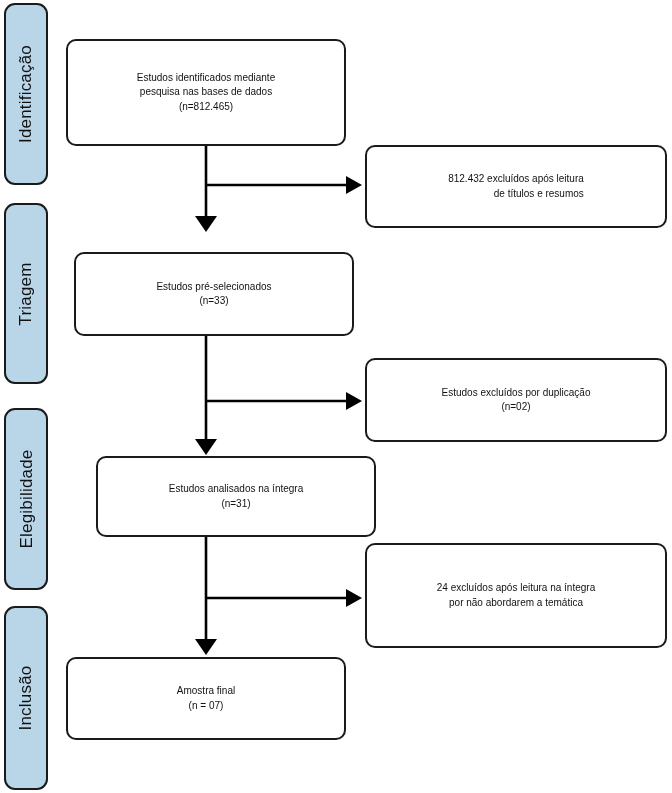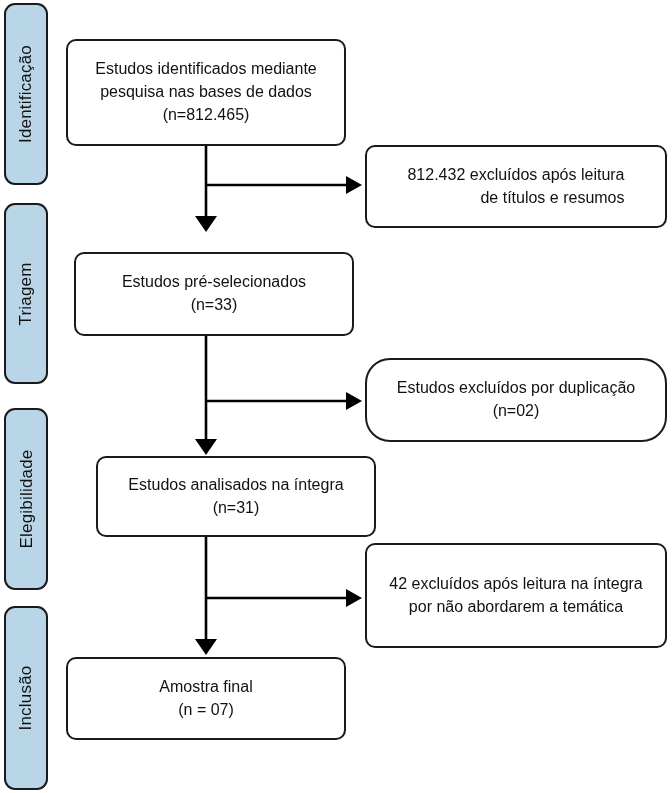--- a/index.html
+++ b/index.html
@@ -34,21 +34,21 @@
   .fbox {
     position: absolute;
     border: 2px solid var(--box-border, #1a1a1a);
     border-radius: 10px;
     background: #ffffff;
     display: flex;
     align-items: center;
     justify-content: center;
     text-align: center;
     box-sizing: border-box;
-    font-size: 16px;
+    font-size: 10px;
     line-height: 1.42;
   }
   .fbox .boxtext { white-space: pre-line; padding: 4px 10px; }
   .main { left: 66px; width: 280px; }
   .side { left: 365px; width: 302px; }
   svg.arrows {
     position: absolute;
     left: 0; top: 0;
     width: 672px; height: 793px;
     pointer-events: none;
@@ -119,22 +119,22 @@
   </div>
   <div class="fbox main" style="top:657px; height:83px;">
     <span class="boxtext">Amostra final
 (n = 07)</span>
   </div>
 
   <div class="fbox side" style="top:145px; height:83px;text-align:right;">
     <span class="boxtext">812.432 excluídos após leitura
 de títulos e resumos</span>
   </div>
-  <div class="fbox side" style="top:358px; height:84px;border-radius:25px;">
+  <div class="fbox side" style="top:358px; height:84px;">
     <span class="boxtext">Estudos excluídos por duplicação
 (n=02)</span>
   </div>
   <div class="fbox side" style="top:543px; height:105px;">
-    <span class="boxtext">42 excluídos após leitura na íntegra
+    <span class="boxtext">24 excluídos após leitura na íntegra
 por não abordarem a temática</span>
   </div>
 
 </div>
 
 </body></html>

